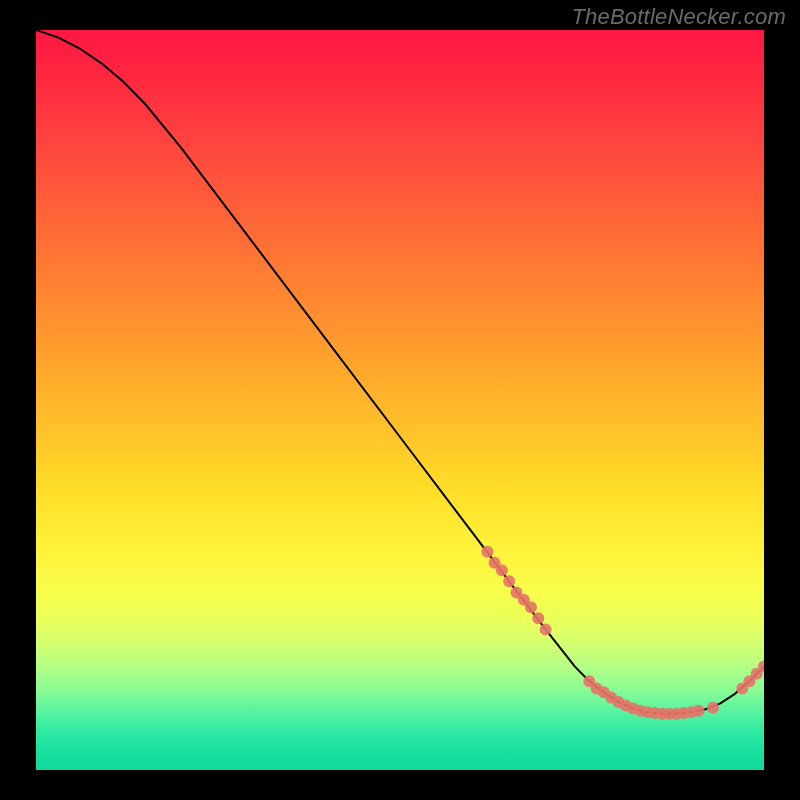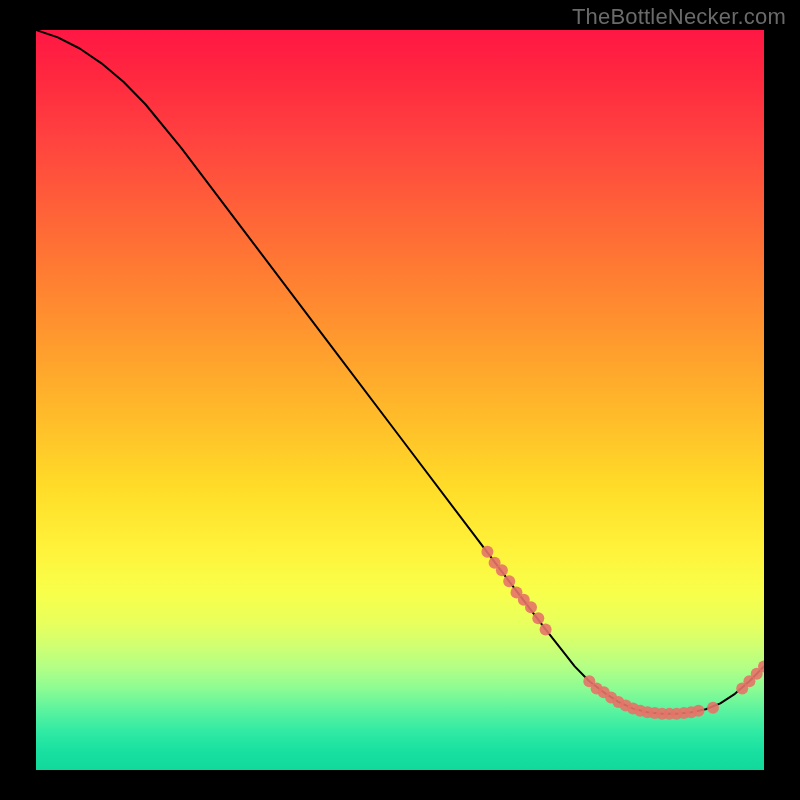--- a/index.html
+++ b/index.html
@@ -8,20 +8,21 @@
     width: 800px;
     height: 800px;
     background: #000;
     font-family: Arial, Helvetica, sans-serif;
     overflow: hidden;
   }
   .stage {
     position: relative;
     width: 800px;
     height: 800px;
+    font-style: italic;
   }
   .watermark {
     position: absolute;
     top: 4px;
     right: 14px;
     color: #6a6a6a;
     font-size: 22px;
     font-weight: 500;
     letter-spacing: 0.2px;
     z-index: 10;

